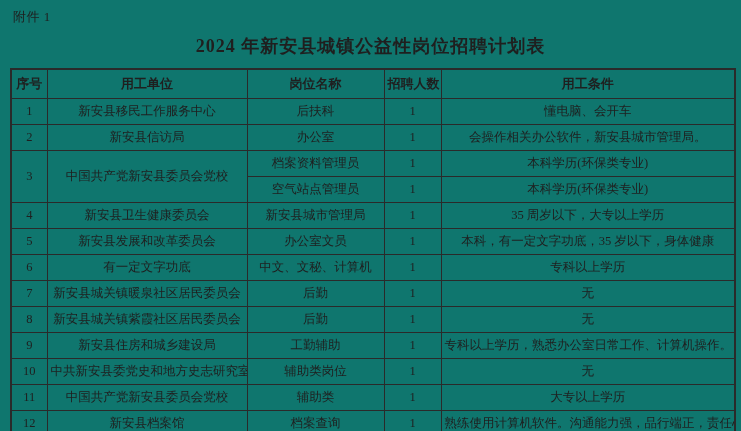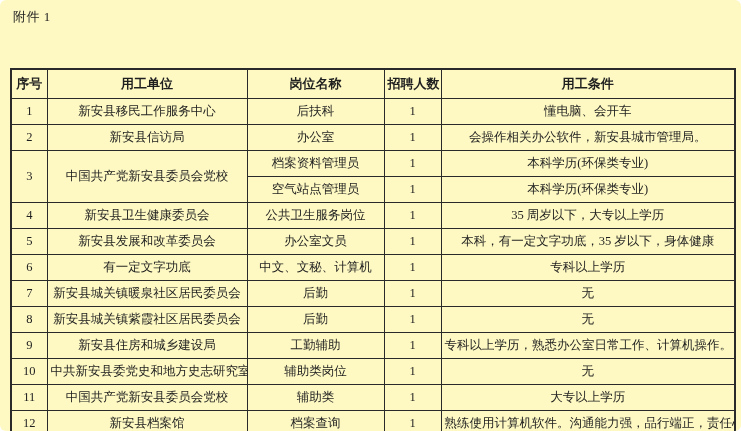--- a/index.html
+++ b/index.html
@@ -6,23 +6,22 @@
   body{
     width:741px;height:431px;
     background:#ffffff;
     font-family:"Liberation Serif","DejaVu Serif",serif;
     color:#1f1f1f;
     -webkit-font-smoothing:antialiased;
   }
   .page{
     position:relative;
     width:741px;height:431px;
-    background:#fef9c3;
+    background:#0f766e;
     overflow:hidden;
-    border-radius:6px;
   }
   .attachment{
     position:absolute;
     left:13px;top:8px;
     font-size:13px;
     letter-spacing:.5px;
   }
   .doc-title{
     position:absolute;
     top:34px;left:0;
@@ -65,20 +64,21 @@
   col.c-count{width:57px;}
   col.c-condition{width:294px;}
 </style>
 </head>
 <body>
 
 <div class="page">
 
   <div class="attachment">附件 1</div>
 
+  <h1 class="doc-title">2024 年新安县城镇公益性岗位招聘计划表</h1>
 
   <table class="recruit">
     <colgroup>
       <col class="c-no">
         <col class="c-employer">
         <col class="c-position">
         <col class="c-count">
         <col class="c-condition">
     </colgroup>
     <thead>
@@ -113,21 +113,21 @@
         <td>本科学历(环保类专业)</td>
       </tr>
       <tr>
         <td>空气站点管理员</td>
         <td>1</td>
         <td>本科学历(环保类专业)</td>
       </tr>
       <tr>
         <td>4</td>
         <td>新安县卫生健康委员会</td>
-        <td>公共卫生服务岗位</td>
+        <td>新安县城市管理局</td>
         <td>1</td>
         <td>35 周岁以下，大专以上学历</td>
       </tr>
       <tr>
         <td>5</td>
         <td>新安县发展和改革委员会</td>
         <td>办公室文员</td>
         <td>1</td>
         <td>本科，有一定文字功底，35 岁以下，身体健康</td>
       </tr>

